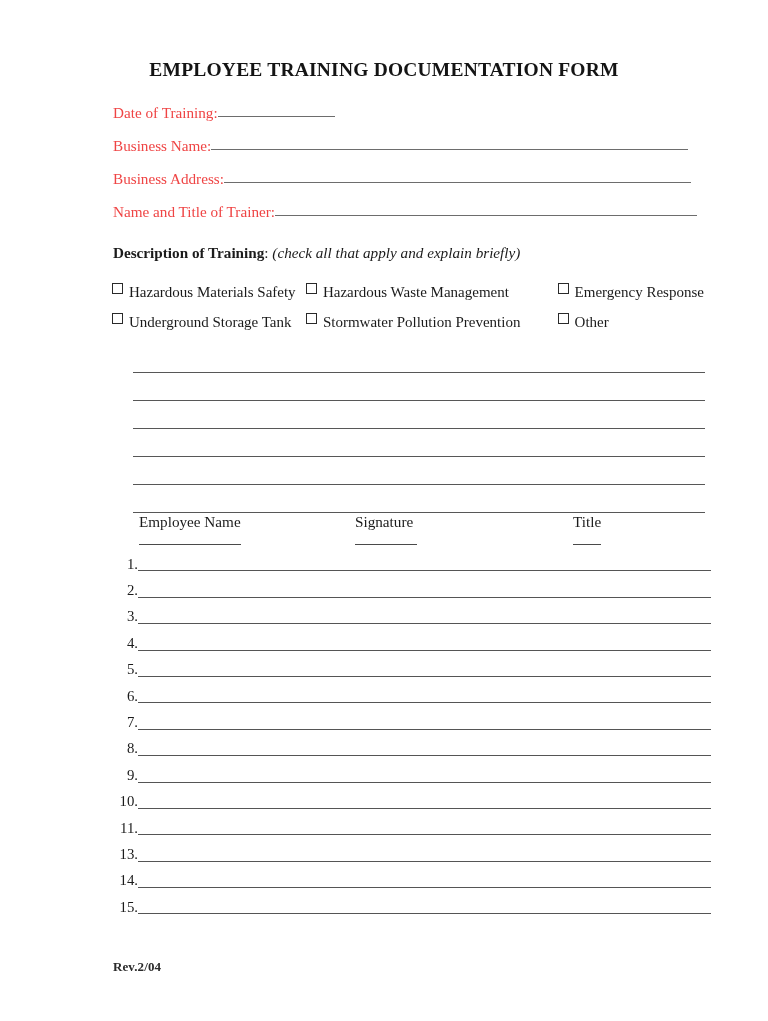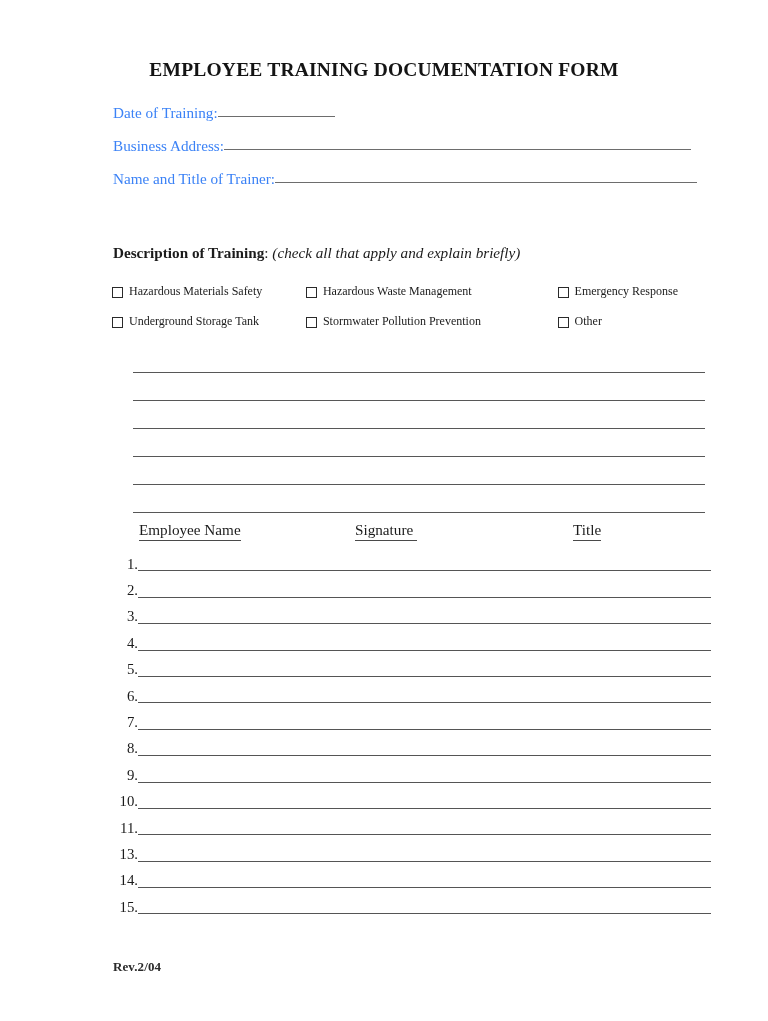--- a/index.html
+++ b/index.html
@@ -45,21 +45,21 @@
   }
   .field-row {
     display: flex;
     align-items: baseline;
     height: 33px;
     font-size: 15.2px;
     white-space: nowrap;
   }
   .field-label {
     flex: 0 0 auto;
-    color: #3b82f6;
+    color: #ef4444;
   }
   .field-rule {
     flex: 0 0 auto;
     height: 12px;
     border-bottom: 1.4px solid #6d6d6d;
     margin-left: 0px;
     position: relative;
     top: -1px;
   }
   .field-rule.short { width: 117px; }
@@ -85,22 +85,22 @@
     top: 284px;
     width: 600px;
   }
   .checkbox-row {
     display: flex;
     height: 30px;
     align-items: flex-start;
   }
   .checkbox-item {
     display: flex;
-    align-items: flex-end;
-    font-size: 12px;
+    align-items: flex-start;
+    font-size: 15px;
     white-space: nowrap;
     font-family: Liberation Serif, serif;
   }
   .checkbox-item.col1 { width: 201px; }
   .checkbox-item.col2 { width: 237px; }
   .checkbox-item.col3 { width: 160px; padding-left: 23px; }
   .checkbox-glyph {
     display: inline-block;
     width: 9px;
     height: 9px;
@@ -129,23 +129,23 @@
   .table-header {
     position: absolute;
     left: 139px;
     top: 513px;
     width: 572px;
     font-size: 15.2px;
     height: 22px;
   }
   .th {
     position: absolute;
-    top: 8px;
+    top: 0;
     border-bottom: 1.3px solid #4a4a4a;
-    padding-bottom: 1px;
+    padding-bottom: 13px;
     white-space: pre;
   }
   .th.c1 { left: 0px; }
   .th.c2 { left: 216px; }
   .th.c3 { left: 411px; margin-left: 23px; }
 
   
   .sign-rows {
     position: absolute;
     left: 113px;
@@ -193,20 +193,24 @@
 
   <h1 class="form-title">EMPLOYEE TRAINING DOCUMENTATION FORM</h1>
 
   <div class="field-block">
 
     <div class="field-row">
       <span class="field-label">Date of Training:</span>
       <span class="field-rule short"></span>
     </div>
 
+    <div class="field-row">
+      <span class="field-label">Business Name:</span>
+      <span class="field-rule long-a"></span>
+    </div>
 
     <div class="field-row">
       <span class="field-label">Business Address:</span>
       <span class="field-rule long-b"></span>
     </div>
 
     <div class="field-row">
       <span class="field-label">Name and Title of Trainer:</span>
       <span class="field-rule long-c"></span>
     </div>

